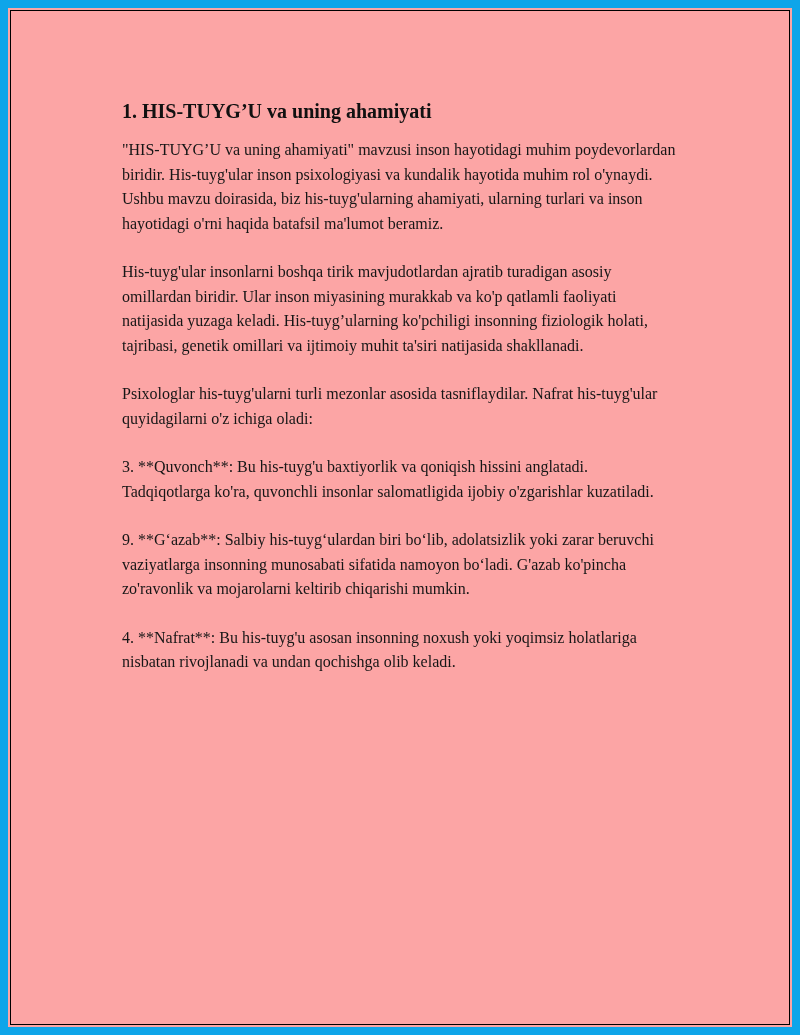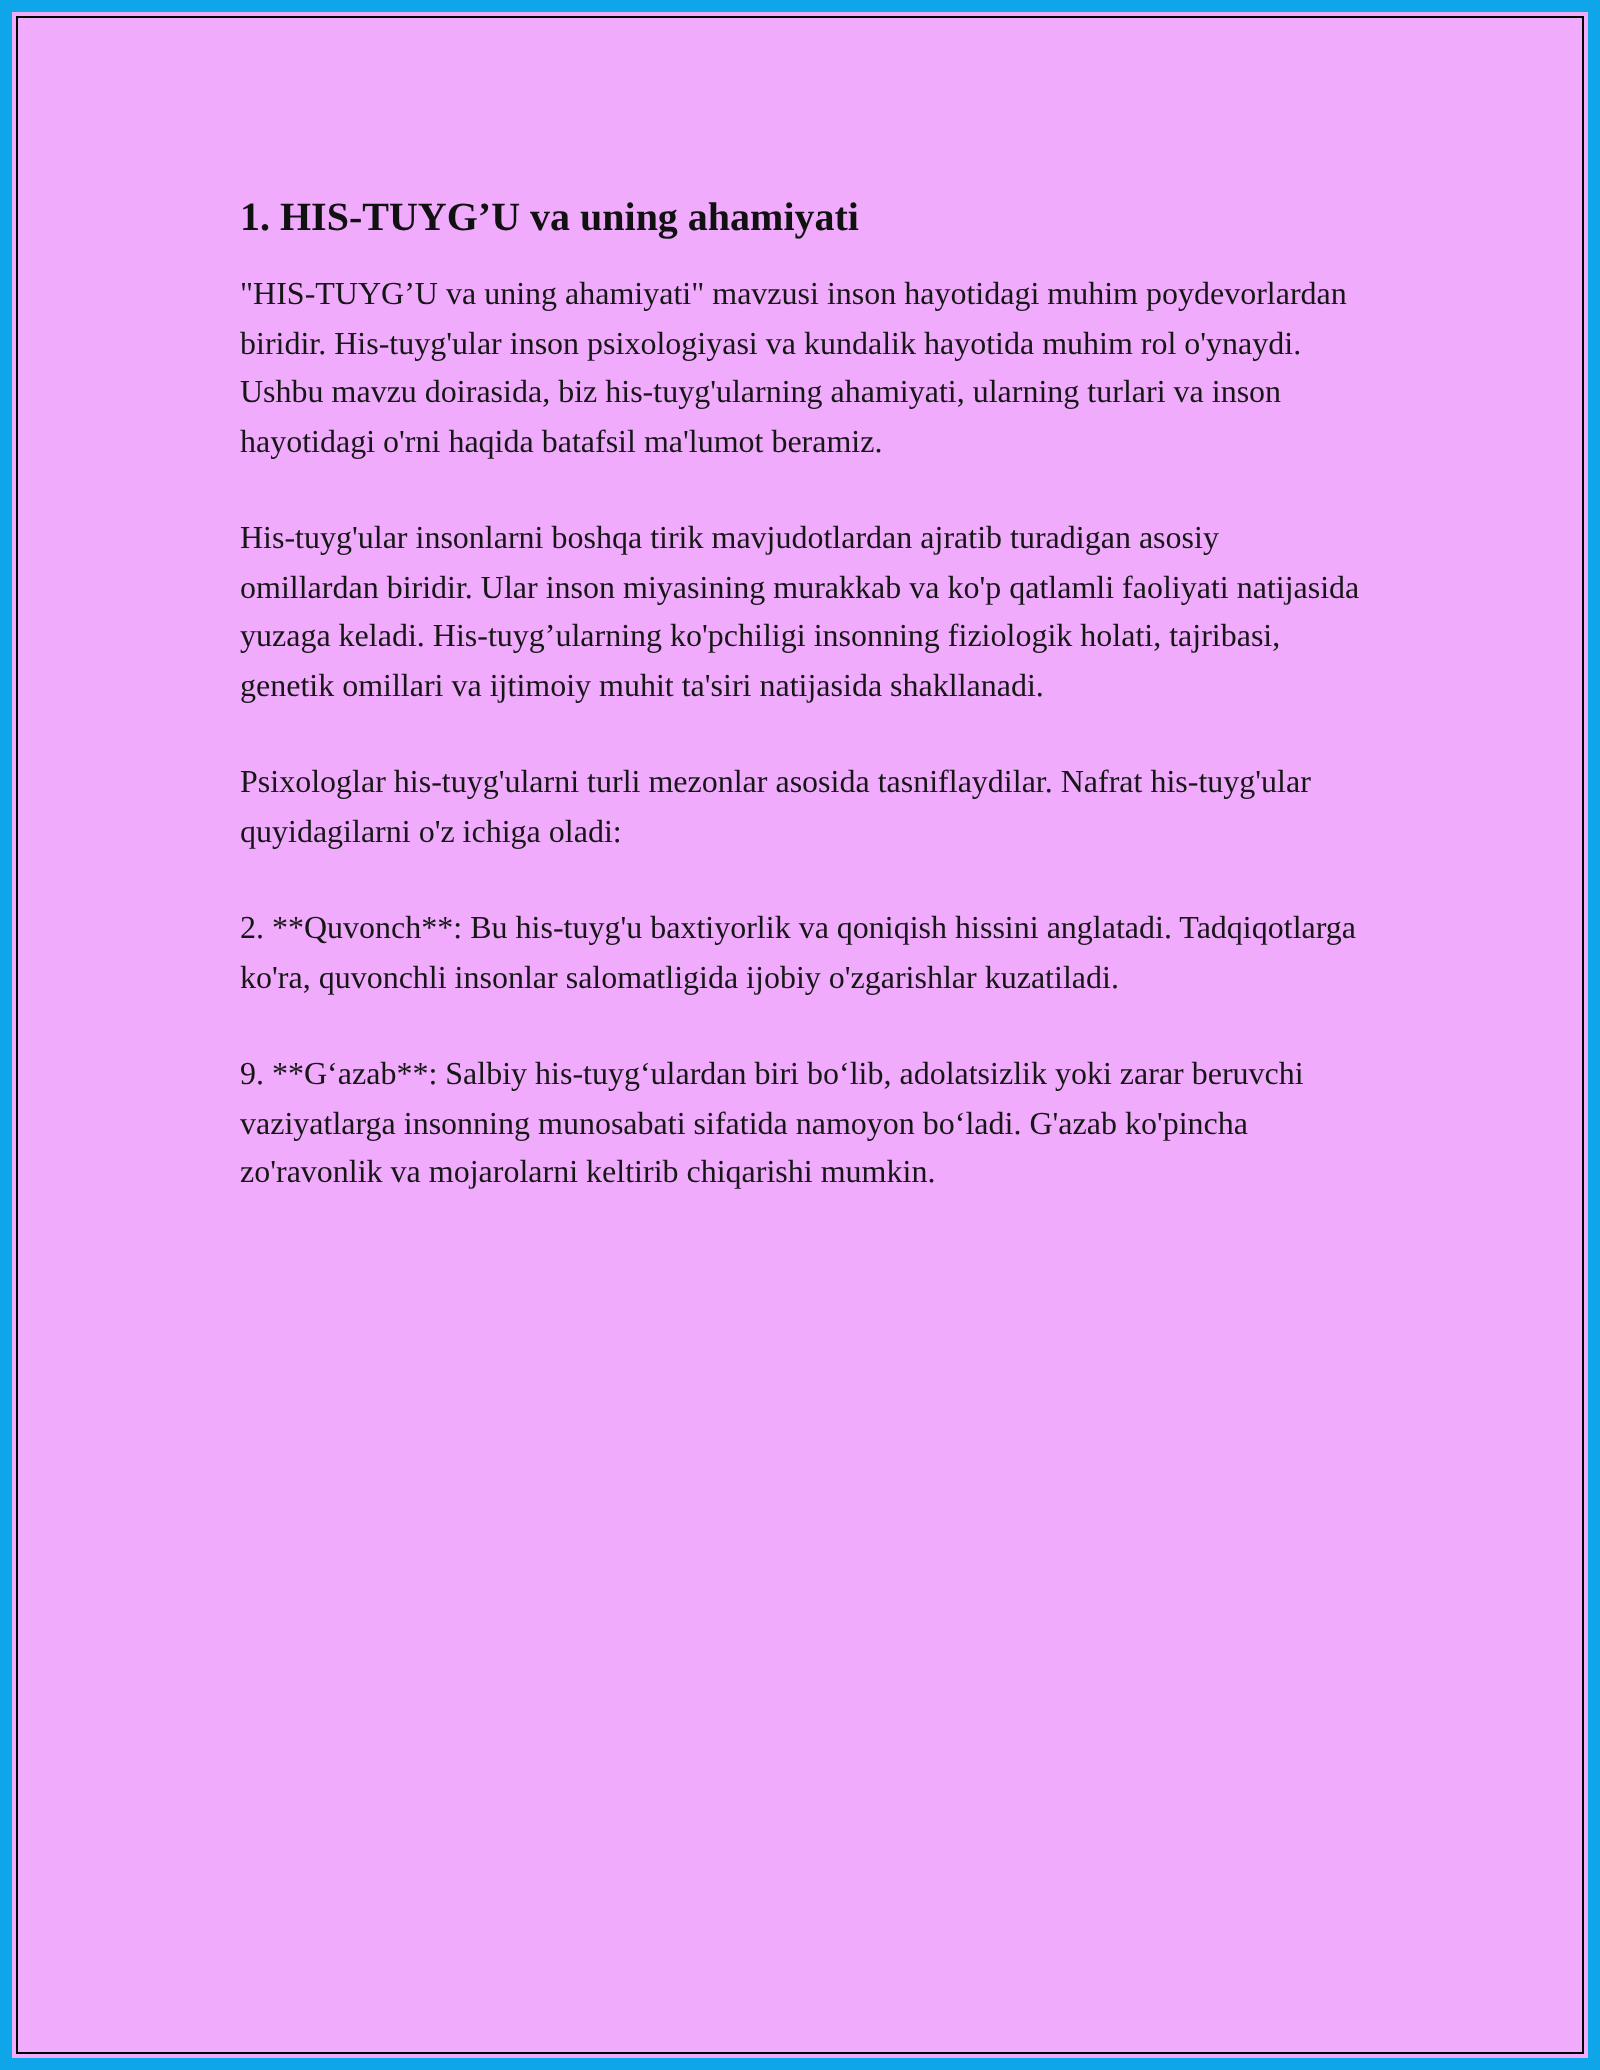--- a/index.html
+++ b/index.html
@@ -5,22 +5,22 @@
   html, body {
     margin: 0;
     padding: 0;
     background: #ffffff;
   }
   .page {
     position: relative;
     width: 800px;
     height: 1035px;
     box-sizing: border-box;
-    background: #f0abfc;
-    border: 6px solid #0ea5e9;
+    background: #fca5a5;
+    border: 8px solid #0ea5e9;
     padding: 2px;
   }
   .inner-frame {
     box-sizing: border-box;
     width: 100%;
     height: 100%;
     border: 1px solid #000000;
     overflow: hidden;
   }
   .content {
@@ -46,17 +46,18 @@
 </head>
 <body>
 
 <div class="page">
   <div class="inner-frame">
     <div class="content">
       <h1 class="doc-title">1. HIS-TUYG’U va uning ahamiyati</h1>
       <p class="doc-paragraph">"HIS-TUYG’U va uning ahamiyati" mavzusi inson hayotidagi muhim poydevorlardan biridir. His-tuyg'ular inson psixologiyasi va kundalik hayotida muhim rol o'ynaydi. Ushbu mavzu doirasida, biz his-tuyg'ularning ahamiyati, ularning turlari va inson hayotidagi o'rni haqida batafsil ma'lumot beramiz.</p>
       <p class="doc-paragraph">His-tuyg'ular insonlarni boshqa tirik mavjudotlardan ajratib turadigan asosiy omillardan biridir. Ular inson miyasining murakkab va ko'p qatlamli faoliyati natijasida yuzaga keladi. His-tuyg’ularning ko'pchiligi insonning fiziologik holati, tajribasi, genetik omillari va ijtimoiy muhit ta'siri natijasida shakllanadi.</p>
       <p class="doc-paragraph">Psixologlar his-tuyg'ularni turli mezonlar asosida tasniflaydilar. Nafrat his-tuyg'ular quyidagilarni o'z ichiga oladi:</p>
-      <p class="doc-paragraph">2. **Quvonch**: Bu his-tuyg'u baxtiyorlik va qoniqish hissini anglatadi. Tadqiqotlarga ko'ra, quvonchli insonlar salomatligida ijobiy o'zgarishlar kuzatiladi.</p>
+      <p class="doc-paragraph">3. **Quvonch**: Bu his-tuyg'u baxtiyorlik va qoniqish hissini anglatadi. Tadqiqotlarga ko'ra, quvonchli insonlar salomatligida ijobiy o'zgarishlar kuzatiladi.</p>
       <p class="doc-paragraph">9. **G‘azab**: Salbiy his-tuyg‘ulardan biri bo‘lib, adolatsizlik yoki zarar beruvchi vaziyatlarga insonning munosabati sifatida namoyon bo‘ladi. G'azab ko'pincha zo'ravonlik va mojarolarni keltirib chiqarishi mumkin.</p>
+      <p class="doc-paragraph">4. **Nafrat**: Bu his-tuyg'u asosan insonning noxush yoki yoqimsiz holatlariga nisbatan rivojlanadi va undan qochishga olib keladi.</p>
     </div>
   </div>
 </div>
 
 </body></html>

